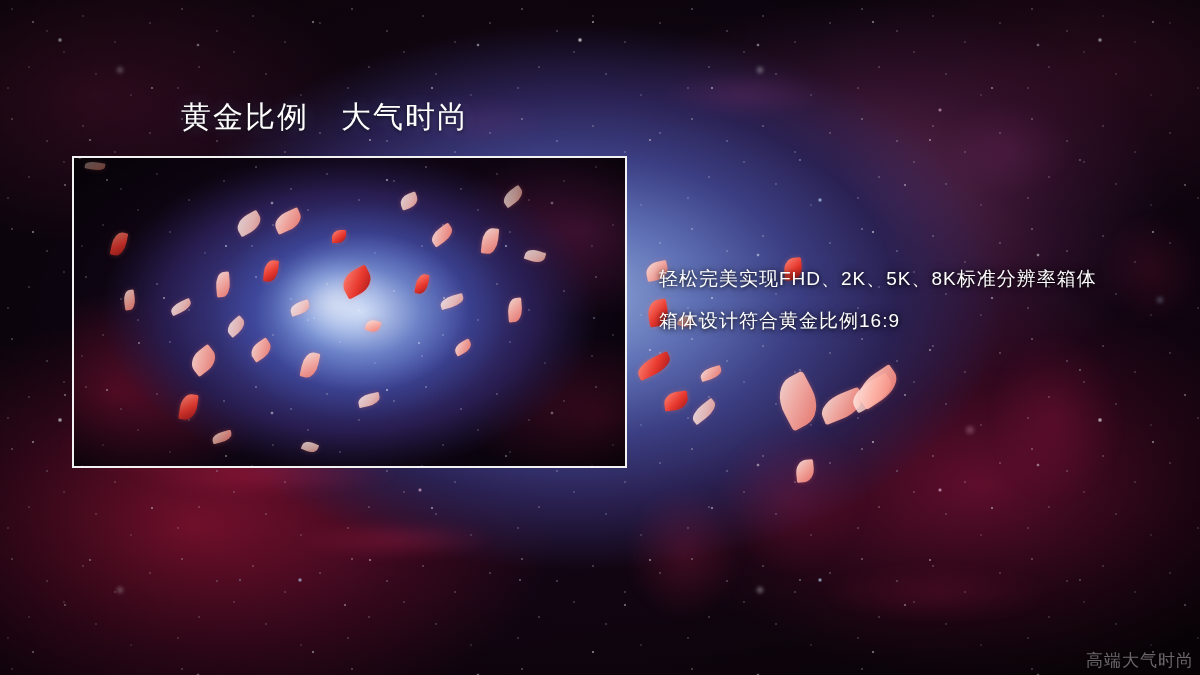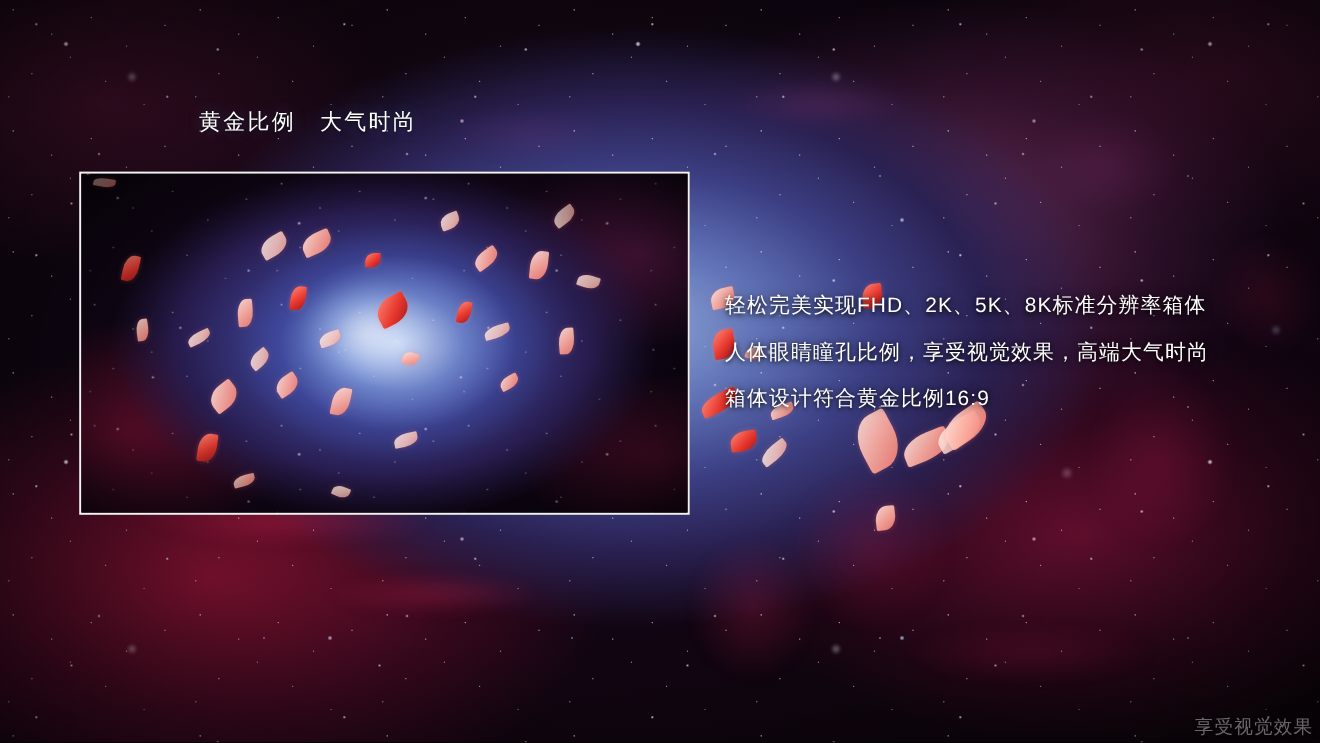--- a/index.html
+++ b/index.html
@@ -179,21 +179,21 @@
     position: absolute;
     inset: 0;
     background: radial-gradient(ellipse 72% 80% at 50% 50%, rgba(0,0,0,0) 48%, rgba(0,0,0,0.42) 80%, rgba(0,0,0,0.78) 100%);
   }
 
   
   #title {
     position: absolute;
     left: 181px;
     top: 100px;
-    font-size: 20px;
+    font-size: 30px;
     line-height: 1.1;
     color: #ffffff;
     letter-spacing: 2px;
     white-space: pre;
     text-shadow: 0 1px 5px rgba(0,0,0,0.75), 0 0 14px rgba(130,170,255,0.30);
   }
 
   #body-text {
     position: absolute;
     left: 659px;
@@ -288,19 +288,18 @@
           <div class="petal pale" style="left: 451px; top: 92px; width: 20px; height: 12px; transform: rotate(18deg);"></div>
           <div class="petal soft" style="left: 138px; top: 274px; width: 20px; height: 10px; transform: rotate(-14deg);"></div>
           <div class="petal pale" style="left: 228px; top: 284px; width: 16px; height: 10px; transform: rotate(22deg);"></div>
         </div>
       <div class="panel-vig"></div>
     </div>
   </div>
 
   <div id="body-text">
     <div class="line">轻松完美实现FHD、2K、5K、8K标准分辨率箱体</div>
-    <div class="line">人体眼睛瞳孔比例，享受视觉效果，高端大气时尚</div>
     <div class="line">箱体设计符合黄金比例16:9</div>
   </div>
 
-  <div id="watermark">享受视觉效果</div>
+  <div id="watermark">高端大气时尚</div>
 
 </div>
 
 </body></html>

